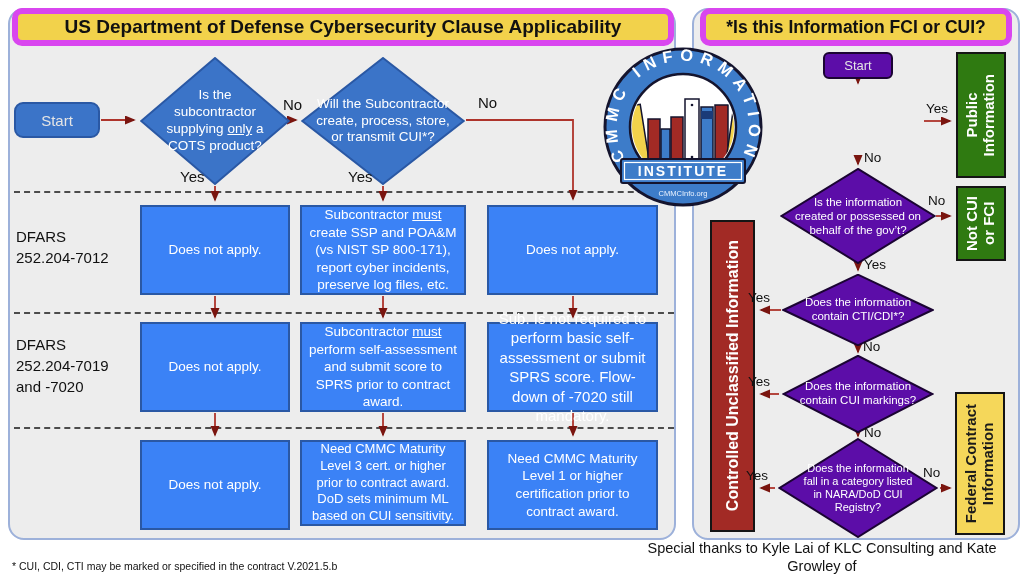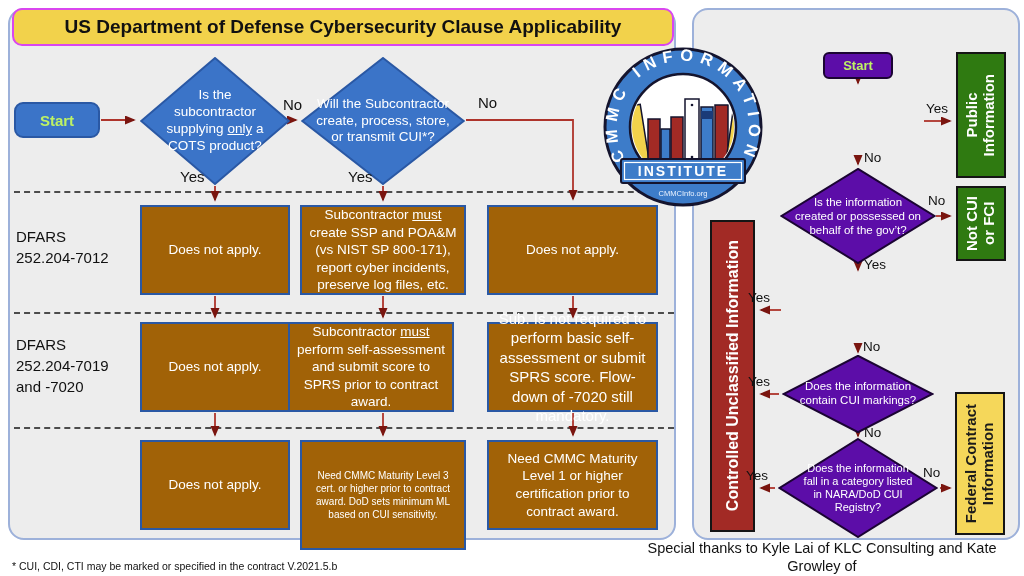--- a/index.html
+++ b/index.html
@@ -1,47 +1,48 @@
 <!DOCTYPE html>
 <html><head>
 <meta charset="utf-8">
 <style>
   html,body{margin:0;padding:0;background:#fff;}
   #stage{position:relative;width:1024px;height:576px;background:#ffffff;overflow:hidden;
          font-family:"Liberation Sans", sans-serif;}
   .panel{position:absolute;background:#ededed;border:2px solid #9db1da;border-radius:16px;z-index:0;box-sizing:border-box;}
-  .hdr{position:absolute;background:#f2d24b;border:2px solid #d946ef;border-radius:10px;z-index:3;
+  .hdr{position:absolute;background:#f2d24b;border:6px solid #d946ef;border-radius:10px;z-index:3;
        display:flex;align-items:center;justify-content:center;font-weight:bold;color:#111;box-sizing:border-box;}
   #connectors{position:absolute;left:0;top:0;z-index:1;pointer-events:none;}
-  .cell{position:absolute;background:#a16207;border:2px solid #2a58a4;z-index:2;display:flex;align-items:center;
+  .cell{position:absolute;background:#3b82f6;border:2px solid #2a58a4;z-index:2;display:flex;align-items:center;
         justify-content:center;text-align:center;color:#fff;font-size:13.5px;line-height:1.3;box-sizing:border-box;padding:12px 6px;}
   .diamond{position:absolute;z-index:2;}
   .diamond > svg{position:absolute;left:0;top:0;width:100%;height:100%;}
   .dtext{position:absolute;inset:0;display:flex;align-items:center;justify-content:center;text-align:center;color:#fff;}
   .dtext > div{width:78%;}
   .u{text-decoration:underline;}
   .rowlabel{position:absolute;color:#111;font-size:15px;line-height:1.4;white-space:pre-line;z-index:2;}
   .edge{position:absolute;color:#111;font-size:15px;z-index:2;}
   .edge.r{font-size:13.5px;}
   .dash{position:absolute;border-top:2px dashed #4c4c4c;height:0;z-index:1;}
   .vbox{position:absolute;display:flex;align-items:center;justify-content:center;border:2px solid #151515;z-index:2;box-sizing:border-box;}
   .vtext{writing-mode:vertical-rl;transform:rotate(180deg);white-space:pre-line;text-align:center;line-height:1.12;font-weight:bold;}
-  .startbox{position:absolute;display:flex;align-items:center;justify-content:center;color:#bef264;z-index:2;box-sizing:border-box;font-weight:bold;}
+  .startbox{position:absolute;display:flex;align-items:center;justify-content:center;color:#e5e5e5;z-index:2;box-sizing:border-box;}
   .note{position:absolute;color:#111;z-index:2;white-space:pre-line;}
   #logo{position:absolute;left:601px;top:45px;width:164px;height:166px;z-index:4;}
 </style>
 </head>
 <body>
 
 <div id="stage">
 
   <div class="panel" style="left:8px;top:8px;width:668px;height:532px"></div>
   <div class="panel" style="left:692px;top:8px;width:328px;height:532px"></div>
 
   <div class="hdr" style="left:12px;top:8px;width:662px;height:38px;font-size:19px">US Department of Defense Cybersecurity Clause Applicability</div>
+  <div class="hdr" style="left:700px;top:8px;width:312px;height:38px;font-size:17.5px">*Is this Information FCI or CUI?</div>
 
   <div class="dash" style="left:14px;top:191px;width:660px"></div>
   <div class="dash" style="left:14px;top:312px;width:660px"></div>
   <div class="dash" style="left:14px;top:427px;width:660px"></div>
 
   <svg id="connectors" width="1024" height="576">
     <defs>
       <marker id="ah" markerWidth="7" markerHeight="7" refX="5" refY="2.5" orient="auto">
         <path d="M0,0 L6,2.5 L0,5 Z" fill="#7a150f"></path>
       </marker>
@@ -111,31 +112,31 @@
   <div class="cell" style="left:300px;top:205px;width:166px;height:90px">
     <span><span>Subcontractor </span><span class="u">must</span><span> create SSP and POA&amp;M (vs NIST SP 800-171), report cyber incidents, preserve log files, etc.</span></span>
   </div>
   <div class="cell" style="left:487px;top:205px;width:171px;height:90px">
     <span>Does not apply.</span>
   </div>
 
   <div class="cell" style="left:140px;top:322px;width:150px;height:90px">
     <span>Does not apply.</span>
   </div>
-  <div class="cell" style="left:288px;top:322px;width:166px;height:90px">
+  <div class="cell" style="left:300px;top:322px;width:166px;height:90px">
     <span><span>Subcontractor </span><span class="u">must</span><span> perform self-assessment and submit score to SPRS prior to contract award.</span></span>
   </div>
   <div class="cell" style="left:487px;top:322px;width:171px;height:90px;font-size:15px">
     <span>Sub. Is not required to perform basic self-assessment or submit SPRS score. Flow-down of -7020 still mandatory.</span>
   </div>
 
   <div class="cell" style="left:140px;top:440px;width:150px;height:90px">
     <span>Does not apply.</span>
   </div>
-  <div class="cell" style="left:300px;top:440px;width:166px;height:110px;font-size:10px">
+  <div class="cell" style="left:300px;top:440px;width:166px;height:86px;font-size:13px">
     <span>Need CMMC Maturity Level 3 cert. or higher prior to contract award. DoD sets minimum ML based on CUI sensitivity.</span>
   </div>
   <div class="cell" style="left:487px;top:440px;width:171px;height:90px">
     <span>Need CMMC Maturity Level 1 or higher certification prior to contract award.</span>
   </div>
 
   <div class="note" style="left:12px;top:544px;font-size:10.5px;line-height:1.45">
     <span>* CUI, CDI, CTI may be marked or specified in the contract V.2021.5.b</span><br>
     
   </div>
@@ -147,20 +148,28 @@
 
   <div class="diamond" style="left:780px;top:168px;width:156px;height:96px">
     <svg viewBox="0 0 100 100" preserveAspectRatio="none">
       <polygon points="50,1 99,50 50,99 1,50" fill="#5c0da8" stroke="#1b0433" stroke-width="2" vector-effect="non-scaling-stroke"></polygon>
     </svg>
     <div class="dtext" style="font-size:11.5px;line-height:1.22">
       <div style="width:82%">Is the information created or possessed on behalf of the gov’t?</div>
     </div>
   </div>
 
+  <div class="diamond" style="left:782px;top:274px;width:152px;height:72px">
+    <svg viewBox="0 0 100 100" preserveAspectRatio="none">
+      <polygon points="50,1 99,50 50,99 1,50" fill="#5c0da8" stroke="#1b0433" stroke-width="2" vector-effect="non-scaling-stroke"></polygon>
+    </svg>
+    <div class="dtext" style="font-size:11.5px;line-height:1.2">
+      <div style="width:84%">Does the information contain CTI/CDI*?</div>
+    </div>
+  </div>
 
   <div class="diamond" style="left:778px;top:438px;width:160px;height:100px">
     <svg viewBox="0 0 100 100" preserveAspectRatio="none">
       <polygon points="50,1 99,50 50,99 1,50" fill="#5c0da8" stroke="#1b0433" stroke-width="2" vector-effect="non-scaling-stroke"></polygon>
     </svg>
     <div class="dtext" style="font-size:11px;line-height:1.2">
       <div style="width:72%">Does the information fall in a category listed in NARA/DoD CUI Registry?</div>
     </div>
   </div>
 

